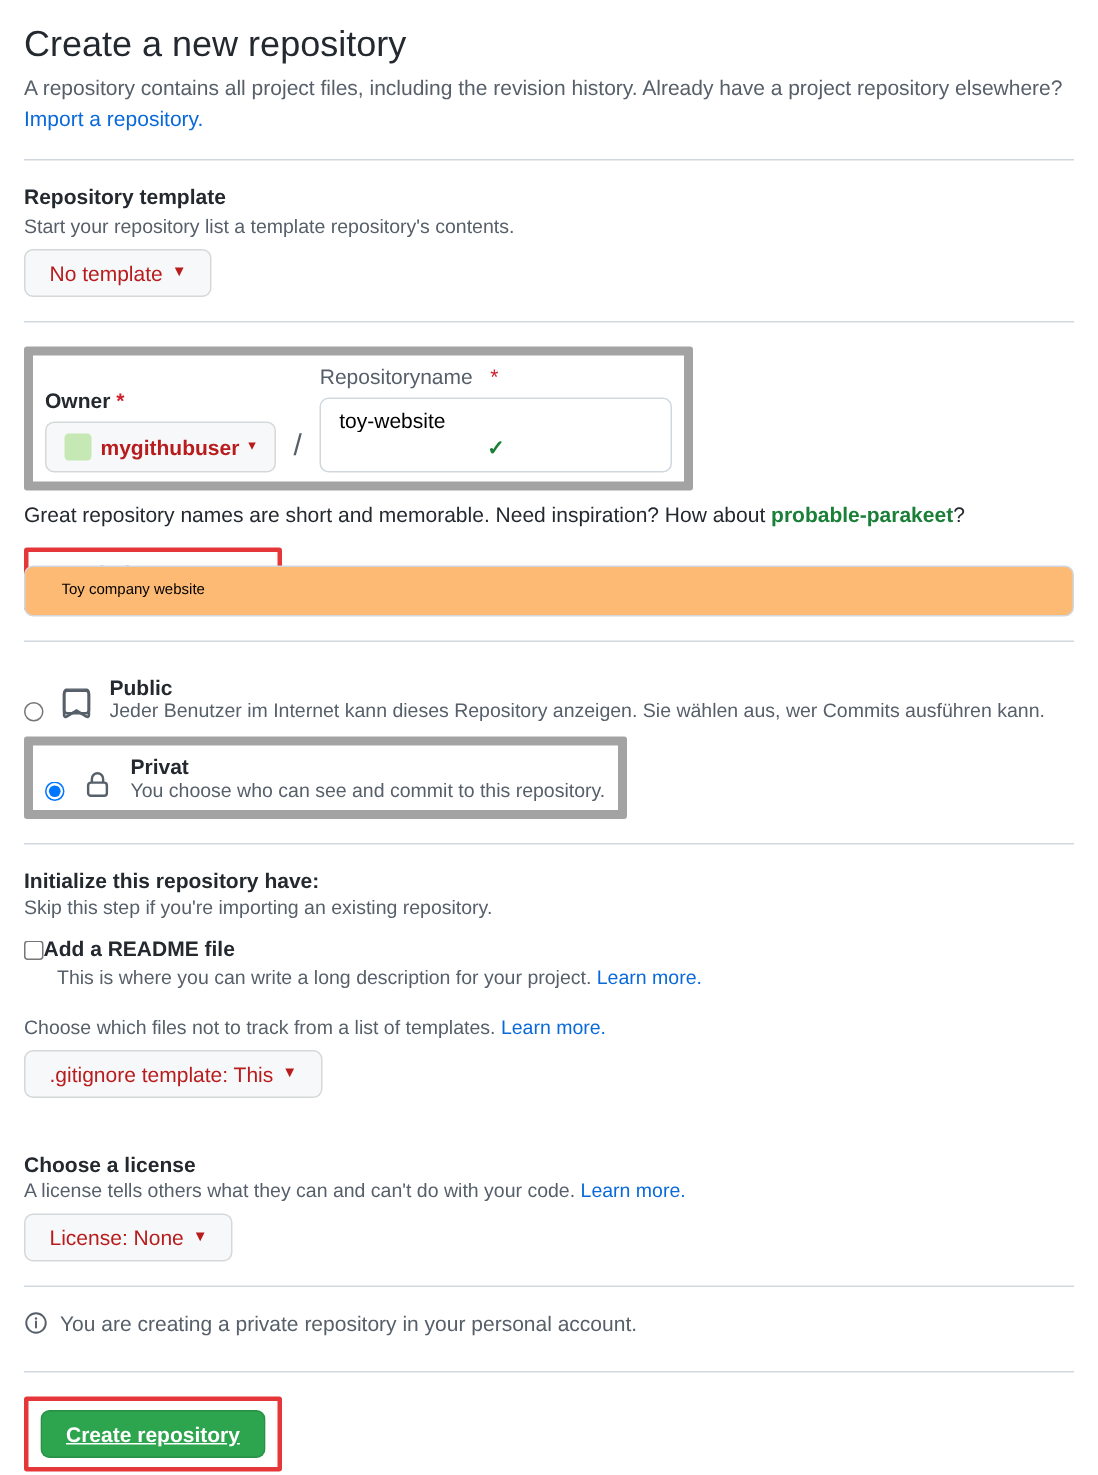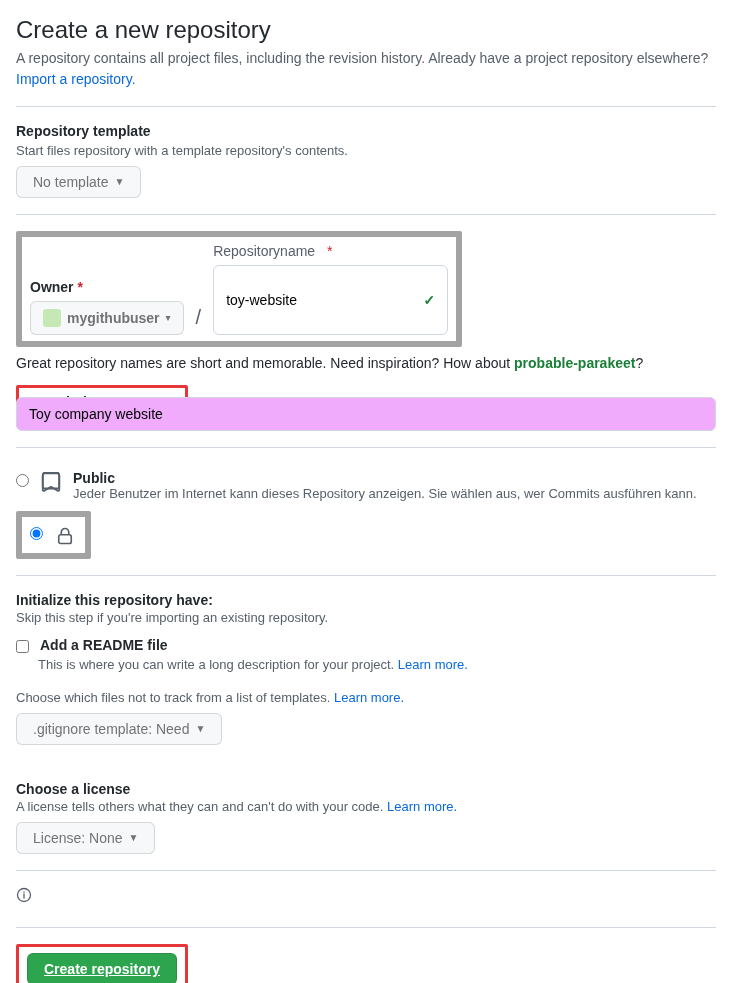--- a/index.html
+++ b/index.html
@@ -20,21 +20,21 @@
     .form-note { color: #57606a; font-size: 13px; margin-top: 2px; margin-bottom: 8px; }
     .required { color: #cf222e; margin-left: 4px; }
     .btn {
       display: inline-flex; align-items: center;
       padding: 5px 16px;
       font-size: 14px; font-weight: 500;
       line-height: 20px;
       border: 1px solid rgba(27,31,36,0.15);
       border-radius: 6px;
       background-color: #f6f8fa;
-      color: #737373;
+      color: #b91c1c;
       cursor: pointer;
       user-select: none;
     }
     .btn-primary {
       background-color: #2da44e;
       color: #ffffff;
       border-color: rgba(27,31,36,0.15);
       font-weight: 600;
       text-decoration: underline;
     }
@@ -44,40 +44,41 @@
     .field-block { display: flex; flex-direction: column; }
     .field-lbl { font-size: 14px; font-weight: 600; margin-bottom: 6px; }
     .field-lbl.thin { font-weight: 400; color:#57606a; }
     .owner-btn { padding: 6px 12px; min-width: 150px; display:flex; align-items:center; justify-content:center; }
     .owner-btn .av {
       display:inline-flex; width:18px; height:18px; border-radius:3px;
       background:#c6e8b5; margin-right:6px;
     }
     .owner-btn .name { font-weight:600; }
     .repo-input {
-      border:1px solid #d0d7de; border-radius:6px; padding:24px 12px;
+      border:1px solid #d0d7de; border-radius:6px; padding:6px 12px;
       min-width: 235px; font-size:14px; line-height:20px;
       display:flex; align-items:center; justify-content:space-between;
       background:#ffffff;
+      flex-direction:column;
     }
     .repo-input input { border:none; outline:none; font-size:14px; width:100%; background:transparent; }
     .check { color:#1a7f37; font-weight:700; }
     .hint { font-size:14px; margin-top:8px; }
     .hint .suggest { color:#1a7f37; font-weight:600; }
     .desc-input {
       width:100%; border:1px solid #d0d7de; border-radius:6px;
-      padding:6px 12px; font-size:14px; line-height:20px; background:#f0abfc;
+      padding:6px 24px; font-size:10px; line-height:20px; background:#fdba74;
     }
     .optional { color:#57606a; font-weight:400; font-size:13px; }
-    .vis-row { display:flex; align-items:flex-start; gap:10px; padding:6px 0; }
+    .vis-row { display:flex; align-items:flex-end; gap:10px; padding:6px 0; }
     .vis-row input[type=radio] { margin-top:4px; }
     .vis-icon { width:24px; display:flex; align-items:center; justify-content:center; margin-top:2px; }
     .vis-text .t { font-weight:600; font-size:14px; }
     .vis-text .d { color:#57606a; font-size:13px; }
-    .check-row { display:flex; align-items:flex-start; gap:11px; margin-bottom:4px; }
+    .check-row { display:flex; align-items:flex-start; gap:0; margin-bottom:4px; }
     .check-row input[type=checkbox] { margin-top:3px; }
     .check-row .t { font-weight:600; font-size:14px; }
     .indent-note { color:#57606a; font-size:13px; margin-left:22px; }
     .info-row { display:flex; align-items:center; gap:8px; color:#57606a; font-size:14px; margin:12px 0 24px; }
     .hl-red { border:3px solid #e5363a; padding:6px 8px; border-radius:2px; display:inline-block; }
     .hl-red-block { border:6px solid #a3a3a3; padding:6px 8px; border-radius:2px; }
     .hl-owner-wrap { display:inline-block; }
     .section-head { font-weight:600; font-size:14px; margin-bottom:2px; }
     svg.icon { display:block; }
   </style>
@@ -90,21 +91,21 @@
 <p class="subhead">
   <span>A repository contains all project files, including the revision history. Already have a project repository elsewhere?</span>
   <br>
   <a href="#"><span>Import a repository</span>.</a>
 </p>
 
 <hr class="rule">
 
 <div class="form-group">
   <div class="form-label">Repository template</div>
-  <div class="form-note">Start files repository with a template repository's contents.</div>
+  <div class="form-note">Start your repository list a template repository's contents.</div>
   <button class="btn">
     <span>No template</span>
     <span class="caret">▼</span>
   </button>
 </div>
 
 <hr class="rule">
 
 
 <div class="hl-red-block hl-owner-wrap">
@@ -169,20 +170,24 @@
 
 <div class="hl-red-block" style="display:inline-block; margin-top:4px;">
   <div class="vis-row" style="padding:0;">
     <input type="radio" name="vis" checked="" style="">
     <span class="vis-icon">
       <svg class="icon" width="20" height="22" viewBox="0 0 16 16" fill="none" stroke="#57606a" stroke-width="1.3">
           <rect x="3" y="7" width="10" height="7" rx="1.5"></rect>
           <path d="M5 7V5a3 3 0 016 0v2"></path>
         </svg>
     </span>
+    <div class="vis-text">
+      <div class="t">Privat</div>
+      <div class="d">You choose who can see and commit to this repository.</div>
+    </div>
   </div>
 </div>
 
 <hr class="rule">
 
 <div class="section-head">Initialize this repository have:</div>
 <div class="form-note">Skip this step if you're importing an existing repository.</div>
 
 <div style="margin-top:12px;">
   <div class="check-row">
@@ -194,21 +199,21 @@
     <a href="#">Learn more.</a>
   </div>
 </div>
 
 <div style="margin-top:18px;">
   <div class="form-note">
     <span>Choose which files not to track from a list of templates.</span>
     <a href="#">Learn more.</a>
   </div>
   <button class="btn">
-    <span>.gitignore template: Need</span>
+    <span>.gitignore template: This</span>
     <span class="caret">▼</span>
   </button>
 </div>
 
 <div style="margin-top:36px;">
   <div class="section-head">Choose a license</div>
   <div class="form-note">
     <span>A license tells others what they can and can't do with your code.</span>
     <a href="#">Learn more.</a>
   </div>
@@ -221,20 +226,21 @@
 <hr class="rule">
 
 <div class="info-row">
   <span>
     <svg class="icon" width="16" height="16" viewBox="0 0 16 16" fill="none" stroke="#57606a" stroke-width="1.3">
         <circle cx="8" cy="8" r="6.5"></circle>
         <circle cx="8" cy="5" r="0.8" fill="#57606a" stroke="none"></circle>
         <path d="M8 7v4" stroke-linecap="round"></path>
       </svg>
   </span>
+  <span>You are creating a private repository in your personal account.</span>
 </div>
 
 <hr class="rule">
 
 <span class="hl-red">
   <button class="btn btn-primary">Create repository</button>
 </span>
 
 
 

